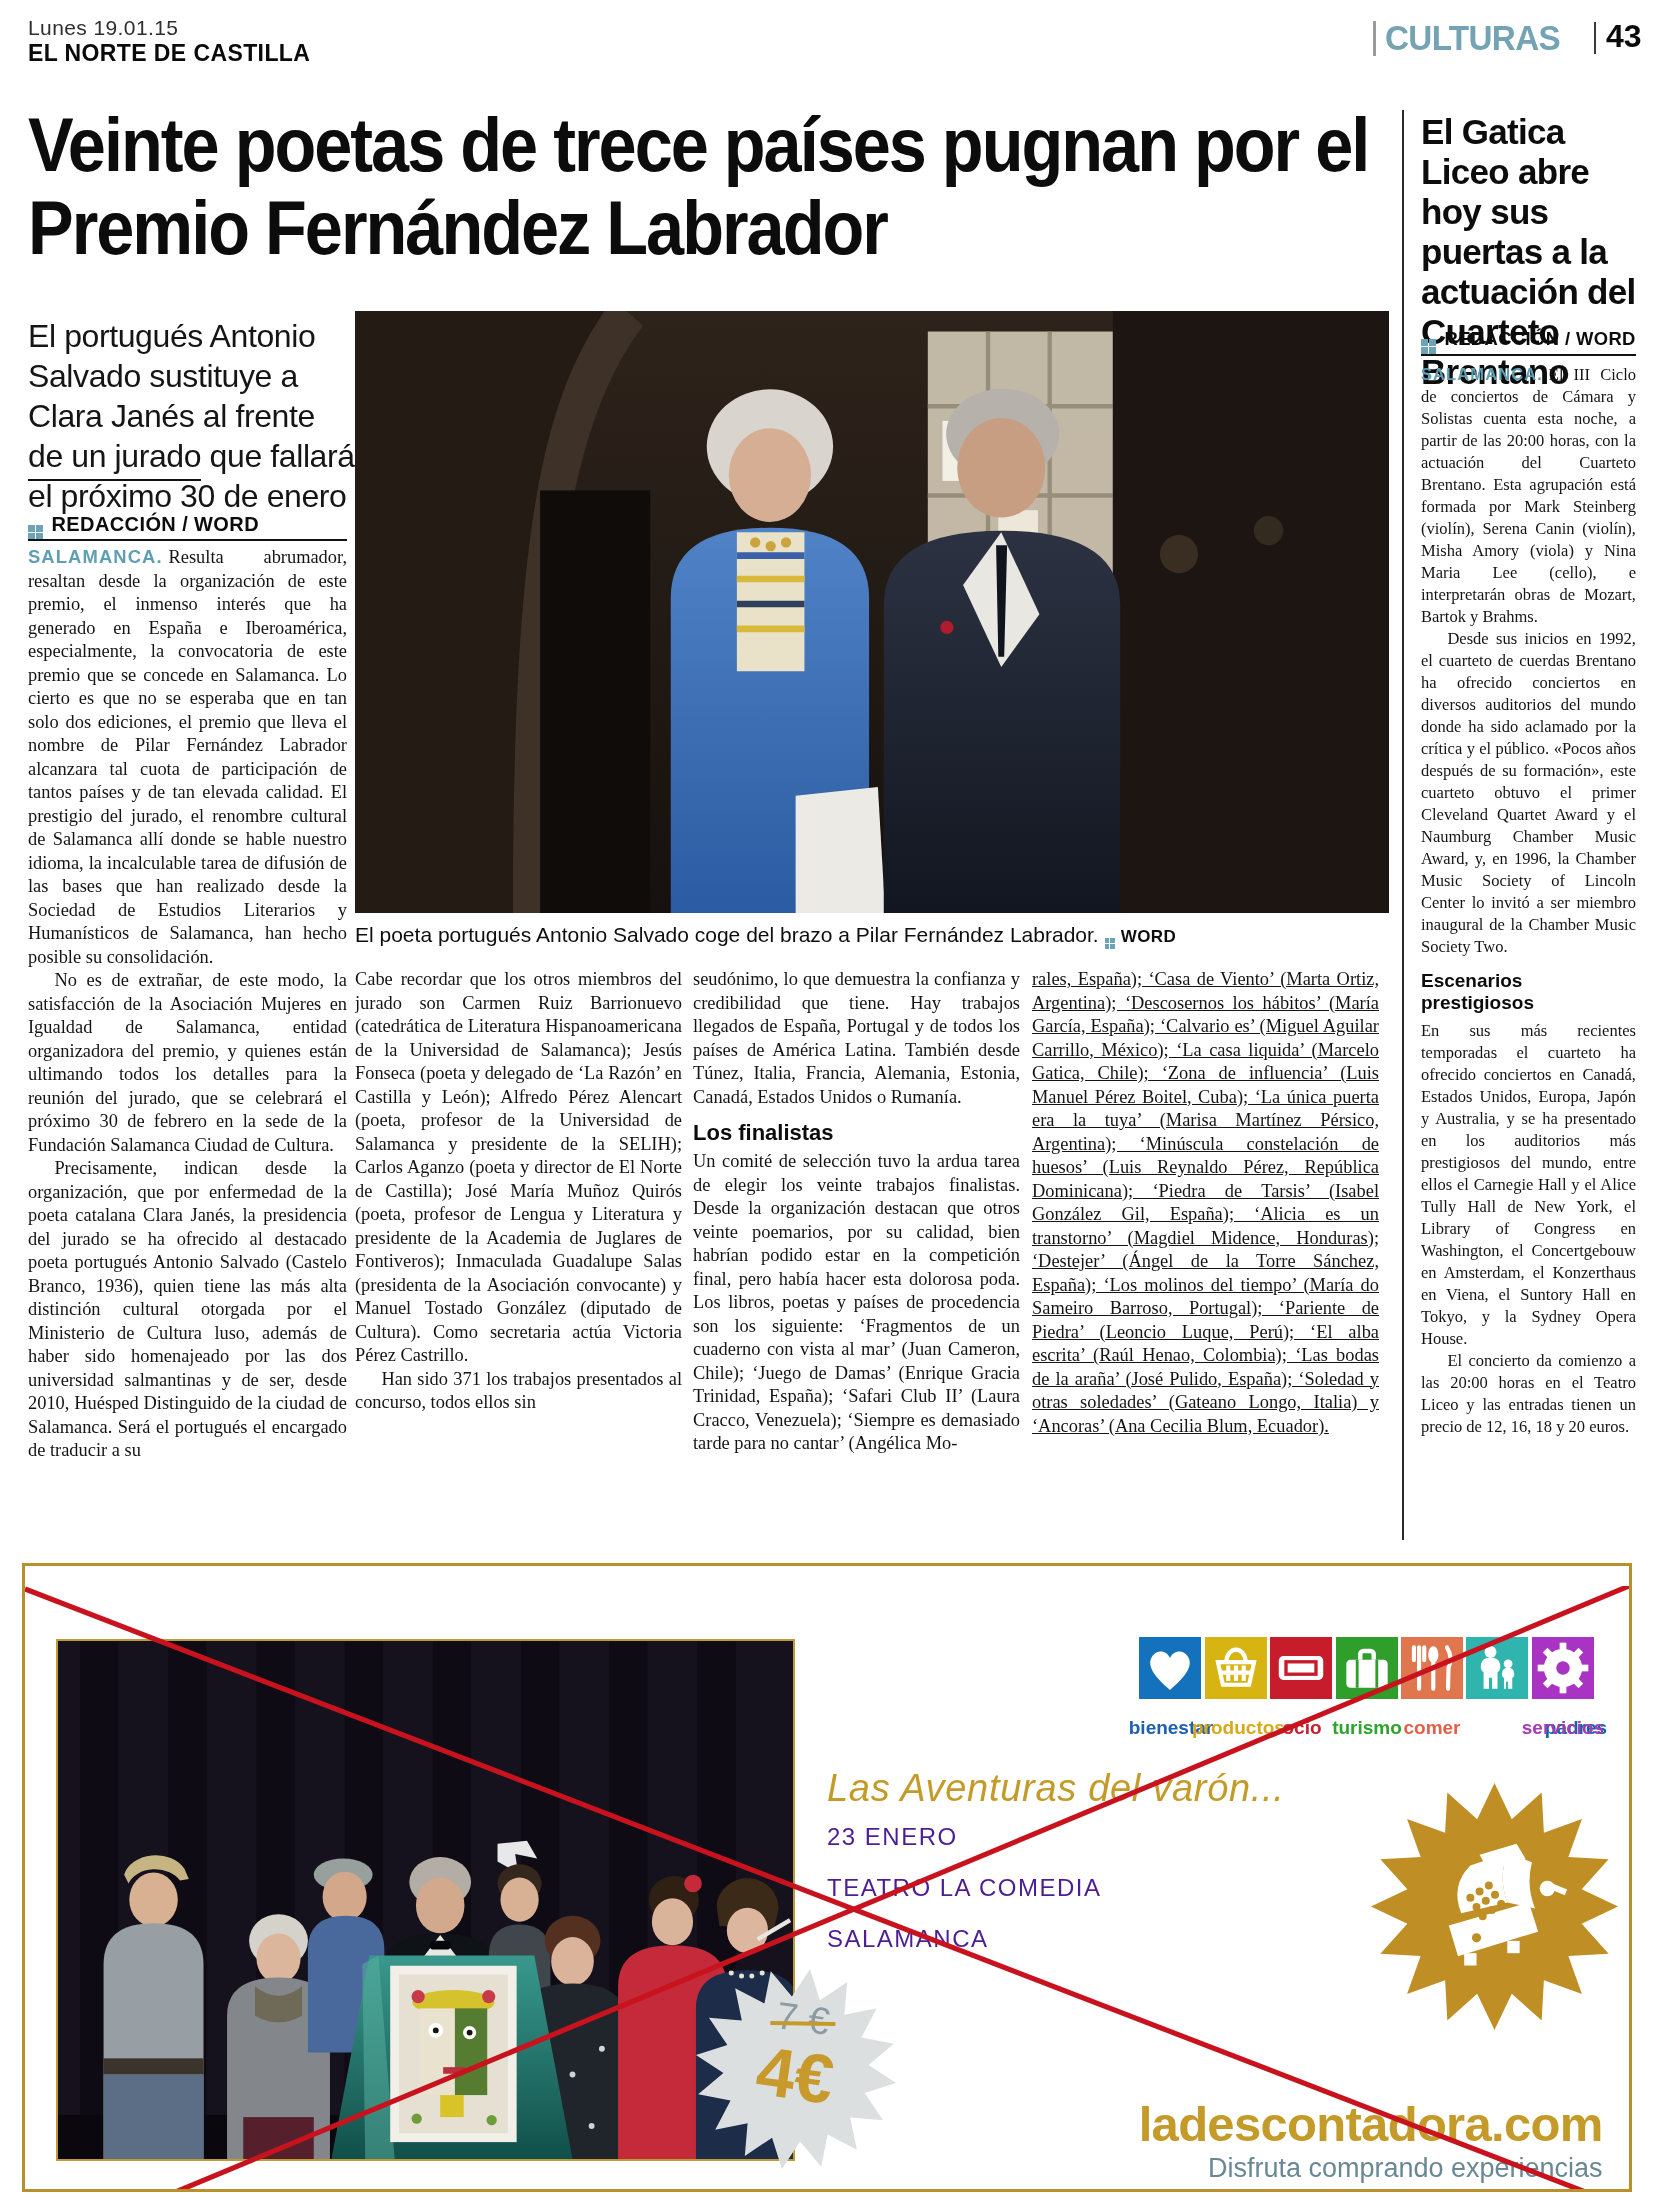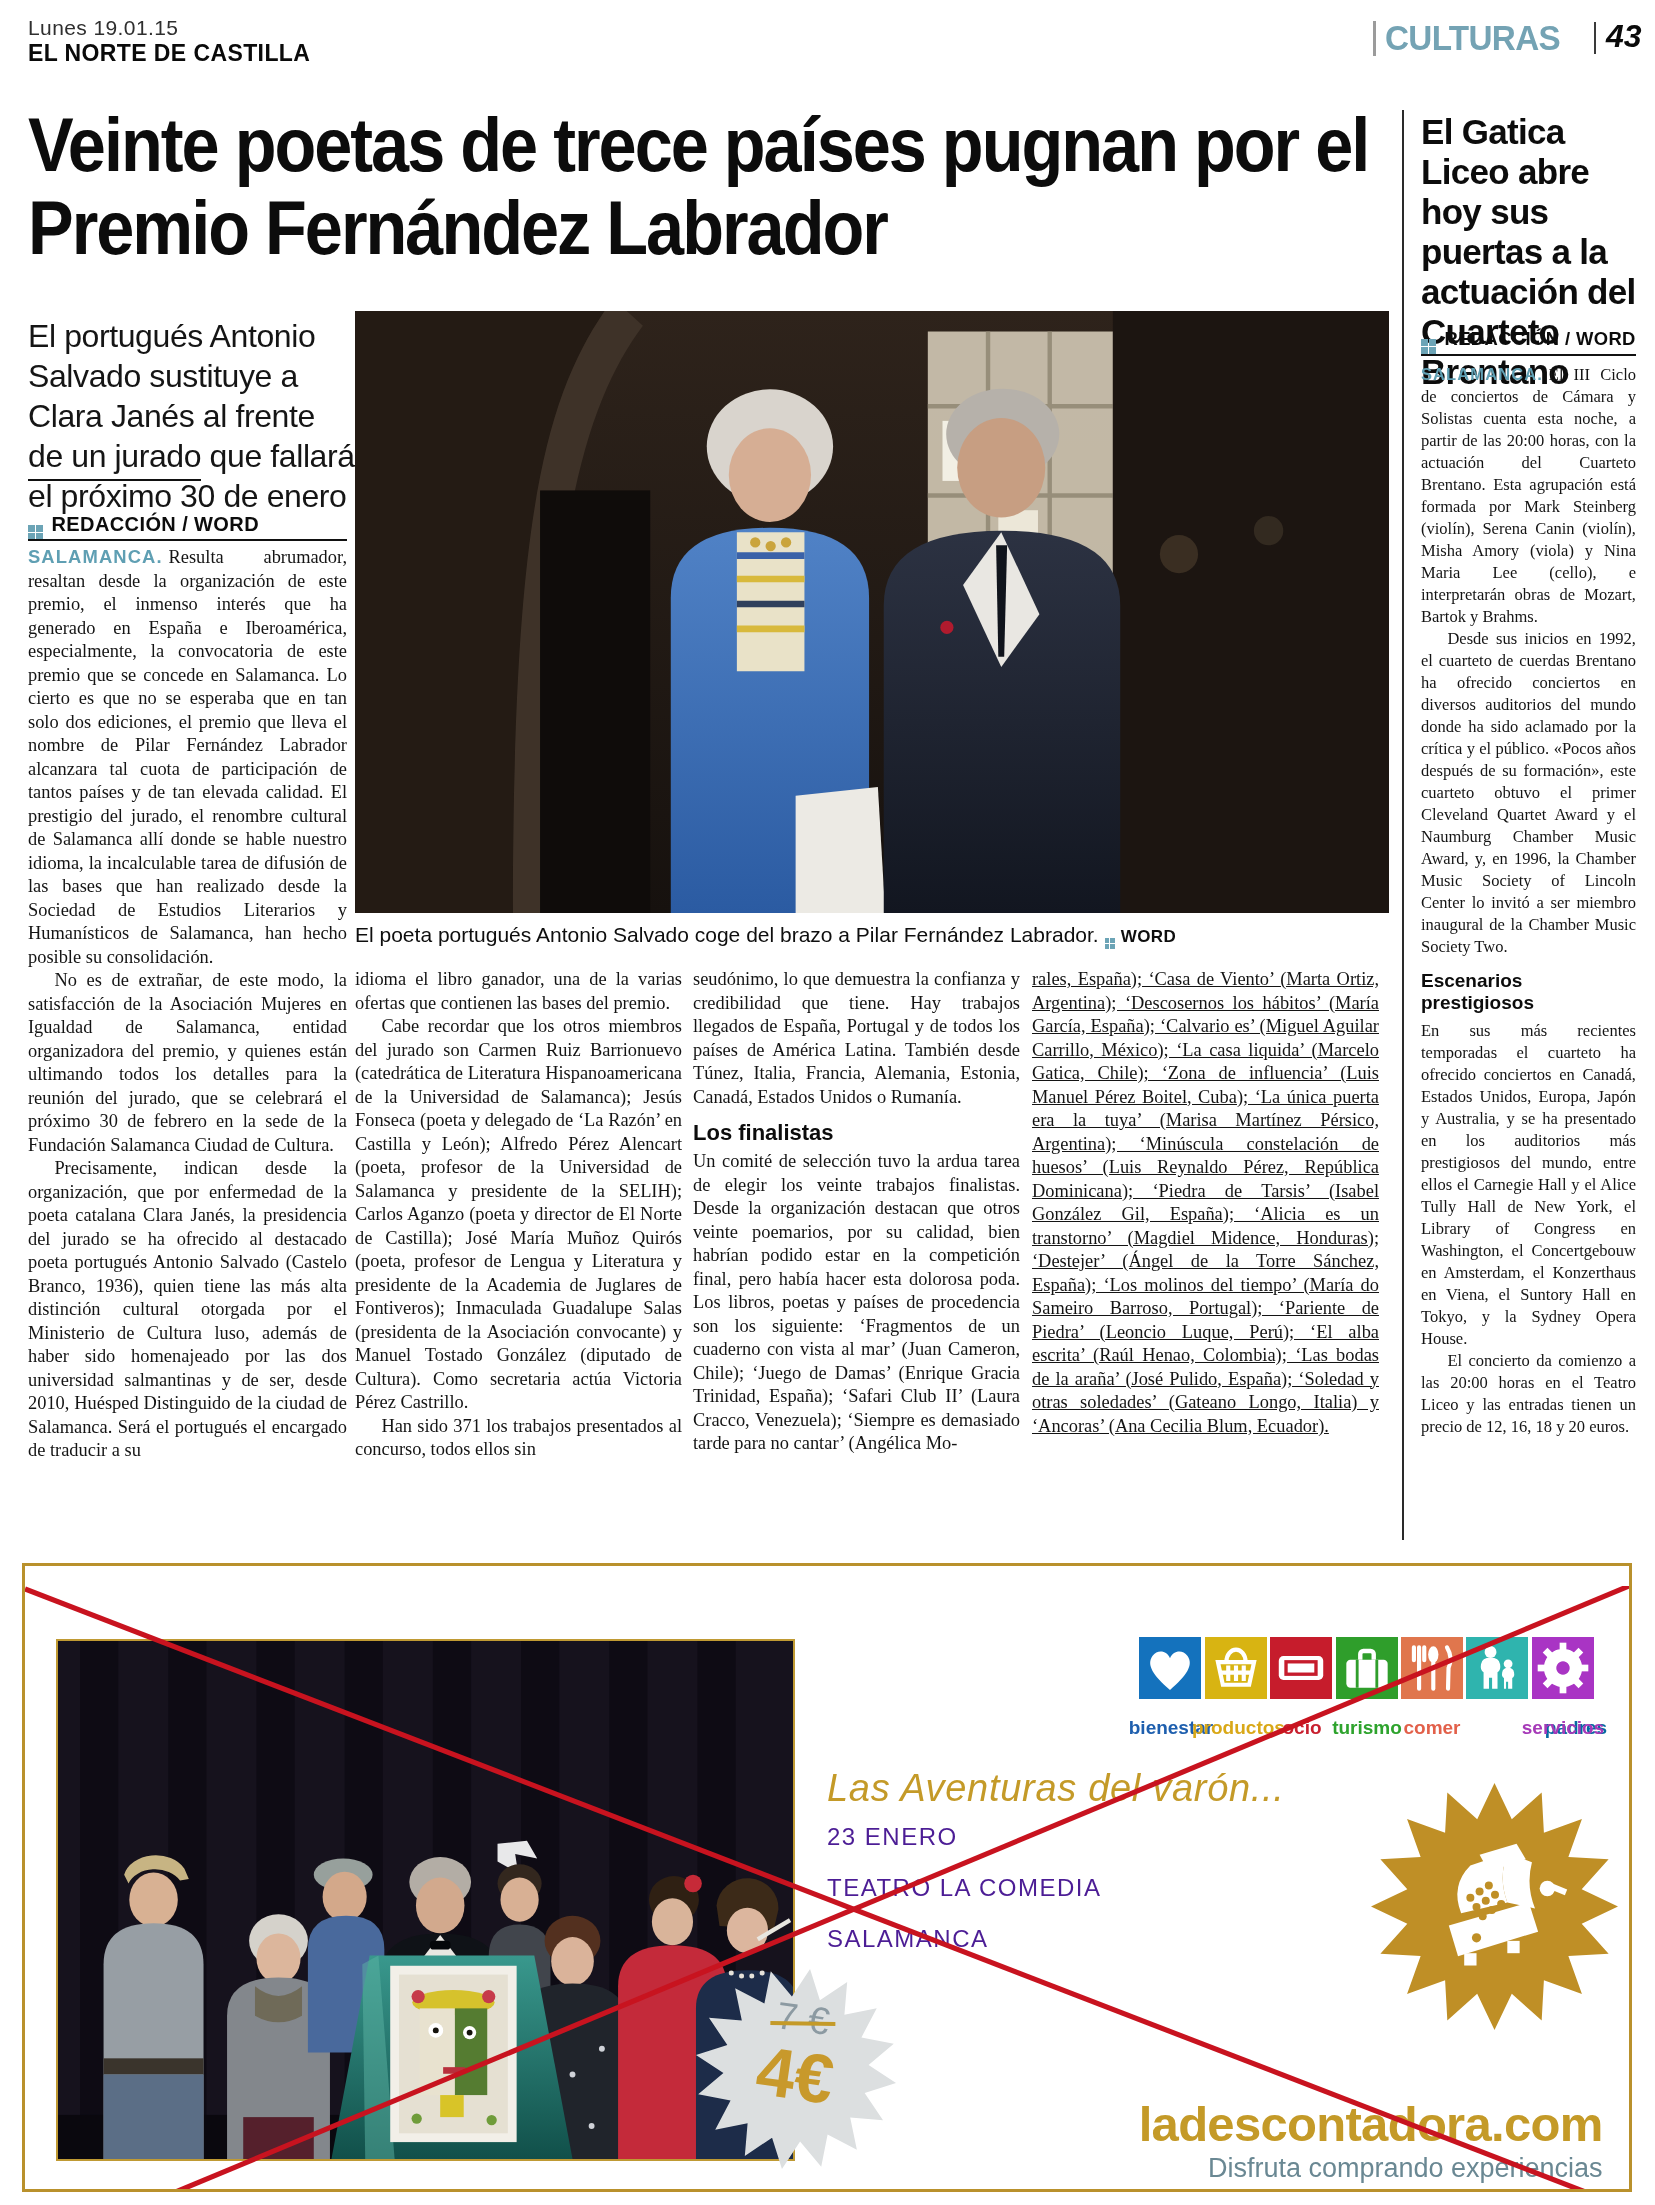--- a/index.html
+++ b/index.html
@@ -7,21 +7,21 @@
         font-family:"Liberation Sans",sans-serif;color:#111;overflow:hidden;}
   .abs{position:absolute;}
 
   
   .date{left:28px;top:16px;font-size:21px;color:#2f2f2f;letter-spacing:0.4px;}
   .masthead{left:28px;top:40px;font-size:23px;font-weight:bold;letter-spacing:0.4px;color:#0a0a0a;}
   .secbar{left:1373px;top:20.6px;width:2.9px;height:35px;background:#9b9b9b;}
   .section{left:1385px;top:17.6px;font-size:35px;font-weight:bold;color:#74a3b4;
            letter-spacing:-0.7px;transform:scaleX(.95);transform-origin:0 0;}
   .pagebar{left:1594px;top:22px;width:2.2px;height:32px;background:#3a3a3a;}
-  .pagenum{left:1606px;top:17.6px;font-size:32px;font-weight:bold;color:#0a0a0a;font-style:italic;}
+  .pagenum{left:1606px;top:17.6px;font-size:32px;font-weight:bold;color:#0a0a0a;}
 
   
   .headline{left:28px;top:103px;width:1513px;font-size:76px;line-height:83px;
             font-weight:bold;letter-spacing:-2.2px;color:#0c0c0c;
             transform:scaleX(.9);transform-origin:0 0;}
 
   
   .lede{left:28px;top:316px;width:327px;font-size:32px;line-height:40px;color:#151515;letter-spacing:-0.4px;}
   .rule{background:#111;height:2.2px;}
   .lede-rule{left:28px;top:479px;width:173px;}
@@ -189,21 +189,20 @@
     <span>El poeta portugués Antonio Salvado coge del brazo a Pilar Fernández Labrador.</span>
     <span class="dots small">
         <i></i>
         <i></i>
         <i></i>
         <i></i>
       </span><b>WORD</b>
   </div>
 
   <div class="abs bodytext colA">
-    <p>idioma el libro ganador, una de la varias ofertas que contienen las bases del premio.</p>
     <p>Cabe recordar que los otros miembros del jurado son Carmen Ruiz Barrionuevo (catedrática de Literatura Hispanoamericana de la Universidad de Salamanca); Jesús Fonseca (poeta y delegado de ‘La Razón’ en Castilla y León); Alfredo Pérez Alencart (poeta, profesor de la Universidad de Salamanca y presidente de la SELIH); Carlos Aganzo (poeta y director de El Norte de Castilla); José María Muñoz Quirós (poeta, profesor de Lengua y Literatura y presidente de la Academia de Juglares de Fontiveros); Inmaculada Guadalupe Salas (presidenta de la Asociación convocante) y Manuel Tostado González (diputado de Cultura). Como secretaria actúa Victoria Pérez Castrillo.</p>
     <p>Han sido 371 los trabajos presentados al concurso, todos ellos sin</p>
   </div>
   <div class="abs bodytext colB">
     <p>seudónimo, lo que demuestra la confianza y credibilidad que tiene.  Hay trabajos llegados de España, Portugal y de todos los países de América Latina. También desde Túnez, Italia, Francia, Alemania, Estonia, Canadá, Estados Unidos o Rumanía.</p>
     <h3 class="subhead">Los finalistas</h3>
     <p style="text-indent:0">Un comité de selección tuvo la ardua tarea de elegir los veinte trabajos finalistas. Desde la organización destacan que otros veinte poemarios, por su calidad, bien habrían podido estar en la competición final, pero había hacer esta dolorosa poda. Los libros, poetas y países de procedencia son los siguiente: ‘Fragmentos de un cuaderno con vista al mar’ (Juan Cameron, Chile); ‘Juego de Damas’ (Enrique Gracia Trinidad, España); ‘Safari Club II’ (Laura Cracco, Venezuela); ‘Siempre es demasiado tarde para no cantar’ (Angélica Mo-</p>
   </div>
   <div class="abs bodytext colC">
     <p>rales, España); ‘Casa de Viento’ (Marta Ortiz, Argentina);  ‘Descosernos los hábitos’ (María García, España); ‘Calvario es’ (Miguel Aguilar Carrillo, México); ‘La casa liquida’ (Marcelo Gatica, Chile); ‘Zona de influencia’ (Luis Manuel Pérez Boitel, Cuba); ‘La única puerta era la tuya’ (Marisa Martínez Pérsico, Argentina); ‘Minúscula constelación de huesos’ (Luis Reynaldo Pérez, República Dominicana); ‘Piedra de Tarsis’ (Isabel González Gil, España); ‘Alicia es un transtorno’  (Magdiel Midence, Honduras); ‘Destejer’ (Ángel de la Torre Sánchez, España); ‘Los molinos del tiempo’ (María do Sameiro Barroso, Portugal); ‘Pariente de Piedra’ (Leoncio Luque, Perú); ‘El alba escrita’ (Raúl Henao, Colombia); ‘Las bodas de la araña’ (José Pulido, España); ‘Soledad y otras soledades’  (Gateano Longo, Italia) y ‘Ancoras’ (Ana Cecilia Blum, Ecuador).</p>

